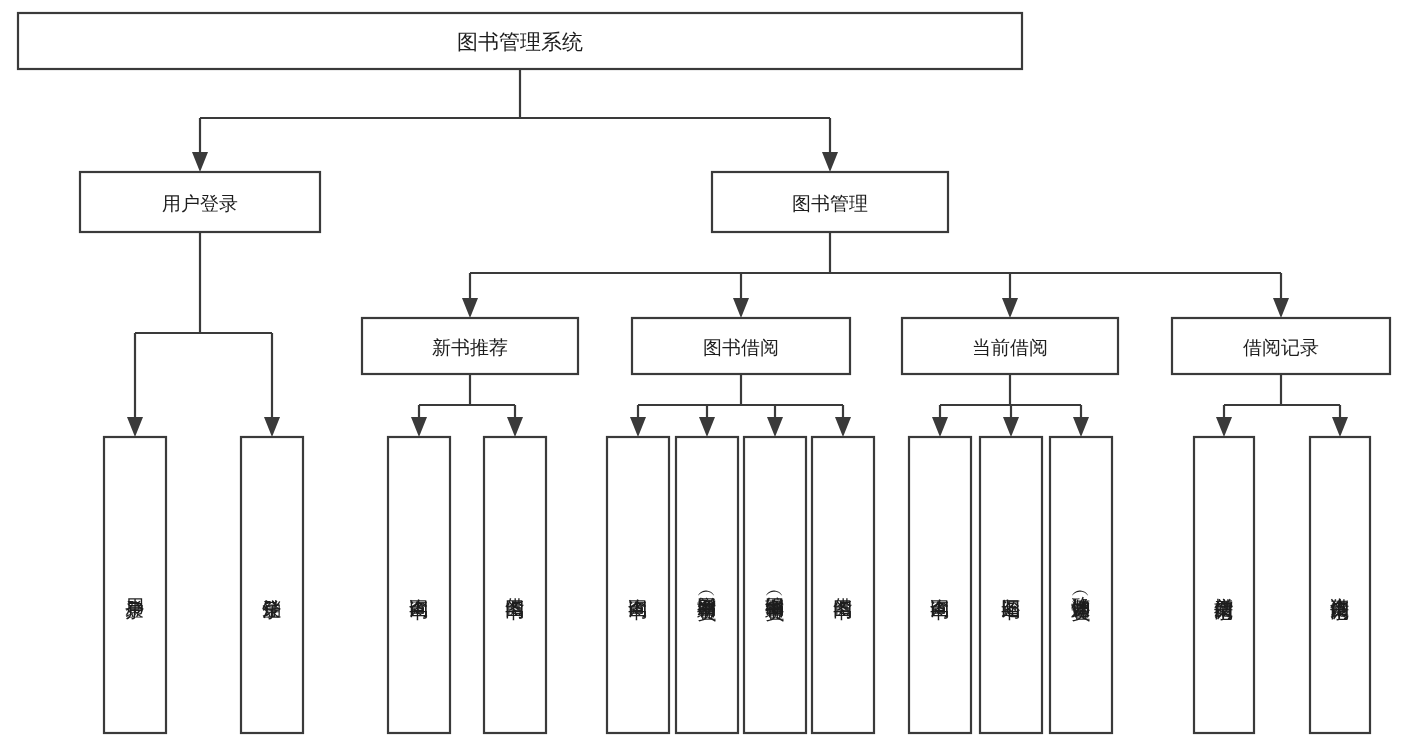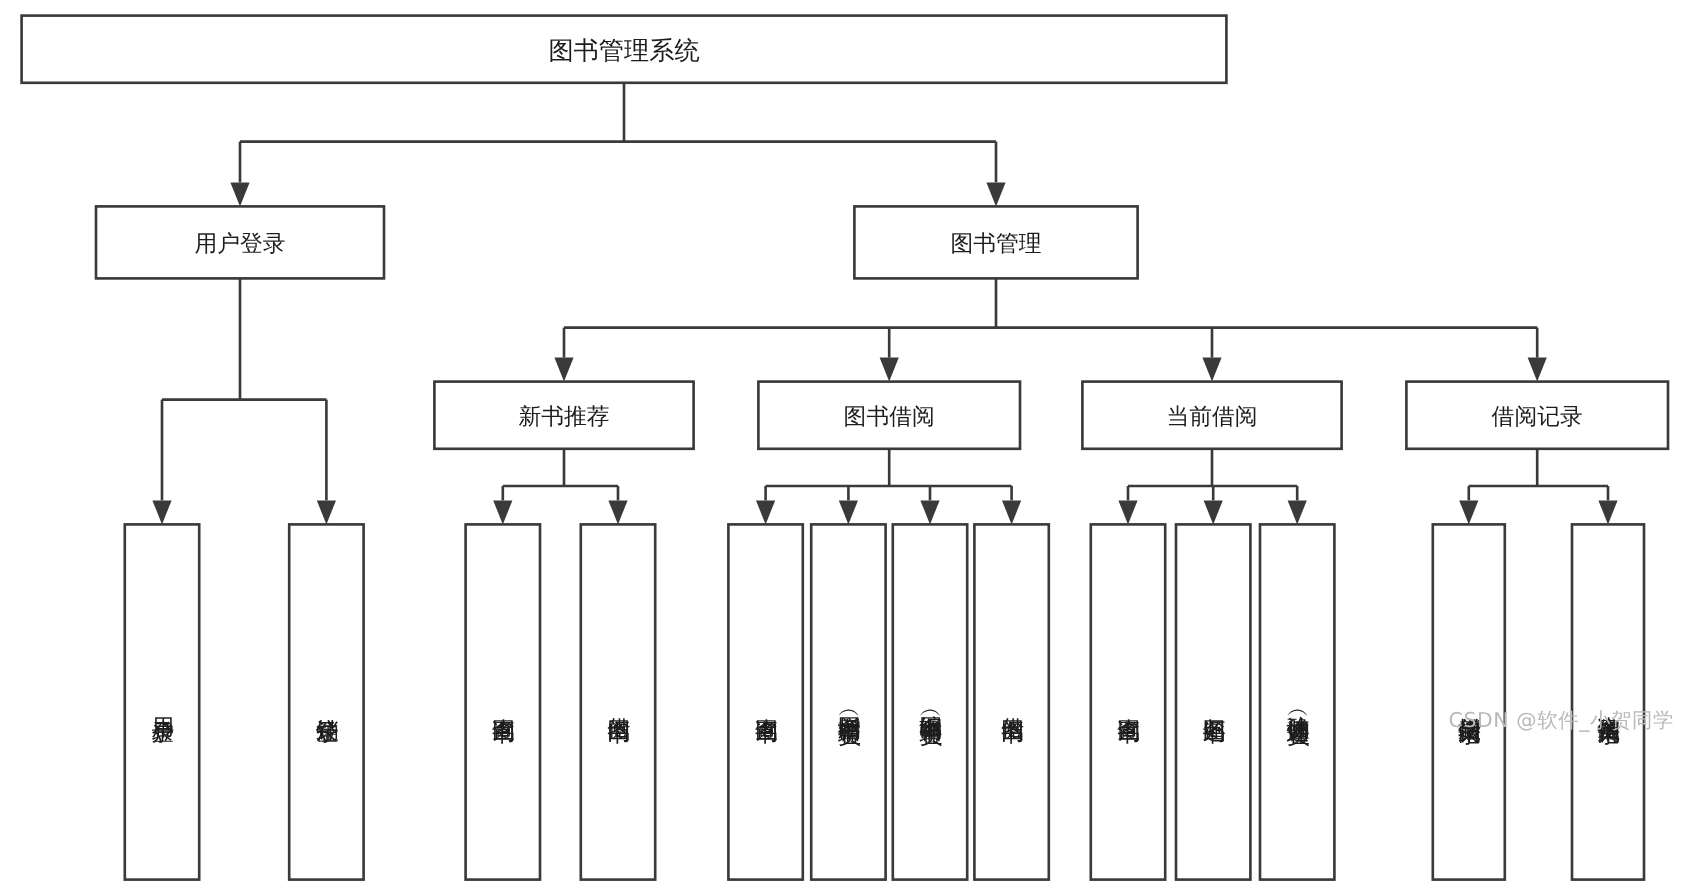--- a/index.html
+++ b/index.html
@@ -178,14 +178,13 @@
       <div class="leaf-label-wrap" style="left: 607px; top: 437px; width: 62px; height: 296px;">查询图书</div>
       <div class="leaf-label-wrap" style="left: 676px; top: 437px; width: 62px; height: 296px;">新增图书（管理员）</div>
       <div class="leaf-label-wrap" style="left: 744px; top: 437px; width: 62px; height: 296px;">编辑图书（管理员）</div>
       <div class="leaf-label-wrap" style="left: 812px; top: 437px; width: 62px; height: 296px;">借阅图书</div>
       <div class="leaf-label-wrap" style="left: 909px; top: 437px; width: 62px; height: 296px;">查询图书</div>
       <div class="leaf-label-wrap" style="left: 980px; top: 437px; width: 62px; height: 296px;">归还图书</div>
       <div class="leaf-label-wrap" style="left: 1050px; top: 437px; width: 62px; height: 296px;">确认归还（管理员）</div>
       <div class="leaf-label-wrap" style="left: 1194px; top: 437px; width: 60px; height: 296px;">新增借阅记录</div>
       <div class="leaf-label-wrap" style="left: 1310px; top: 437px; width: 60px; height: 296px;">查询借阅记录</div>
     </div>
-  <div class="watermark">CSDN @软件_小贺同学</div>
 </div>
 
 </body></html>

